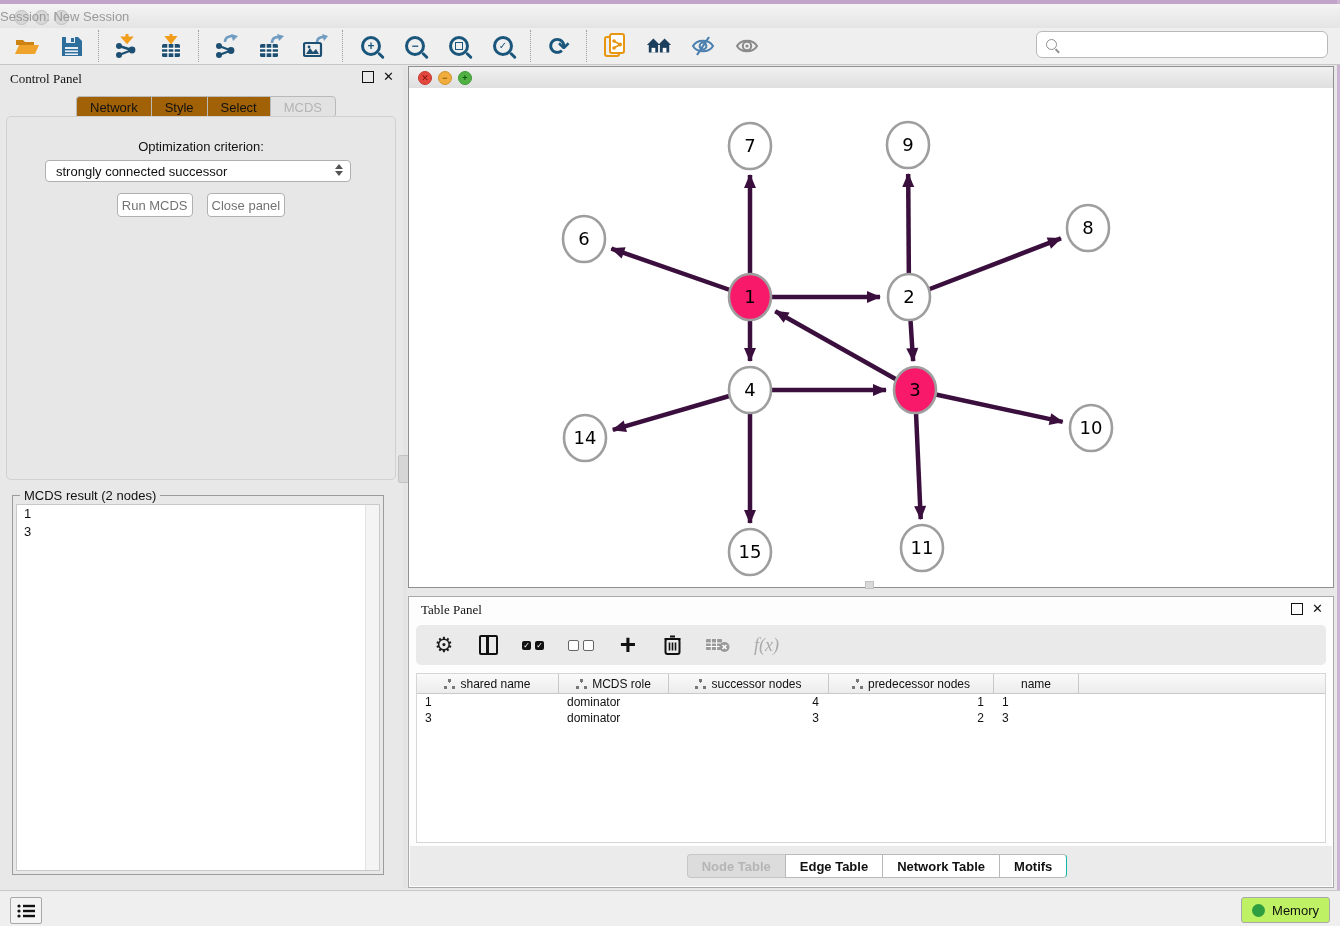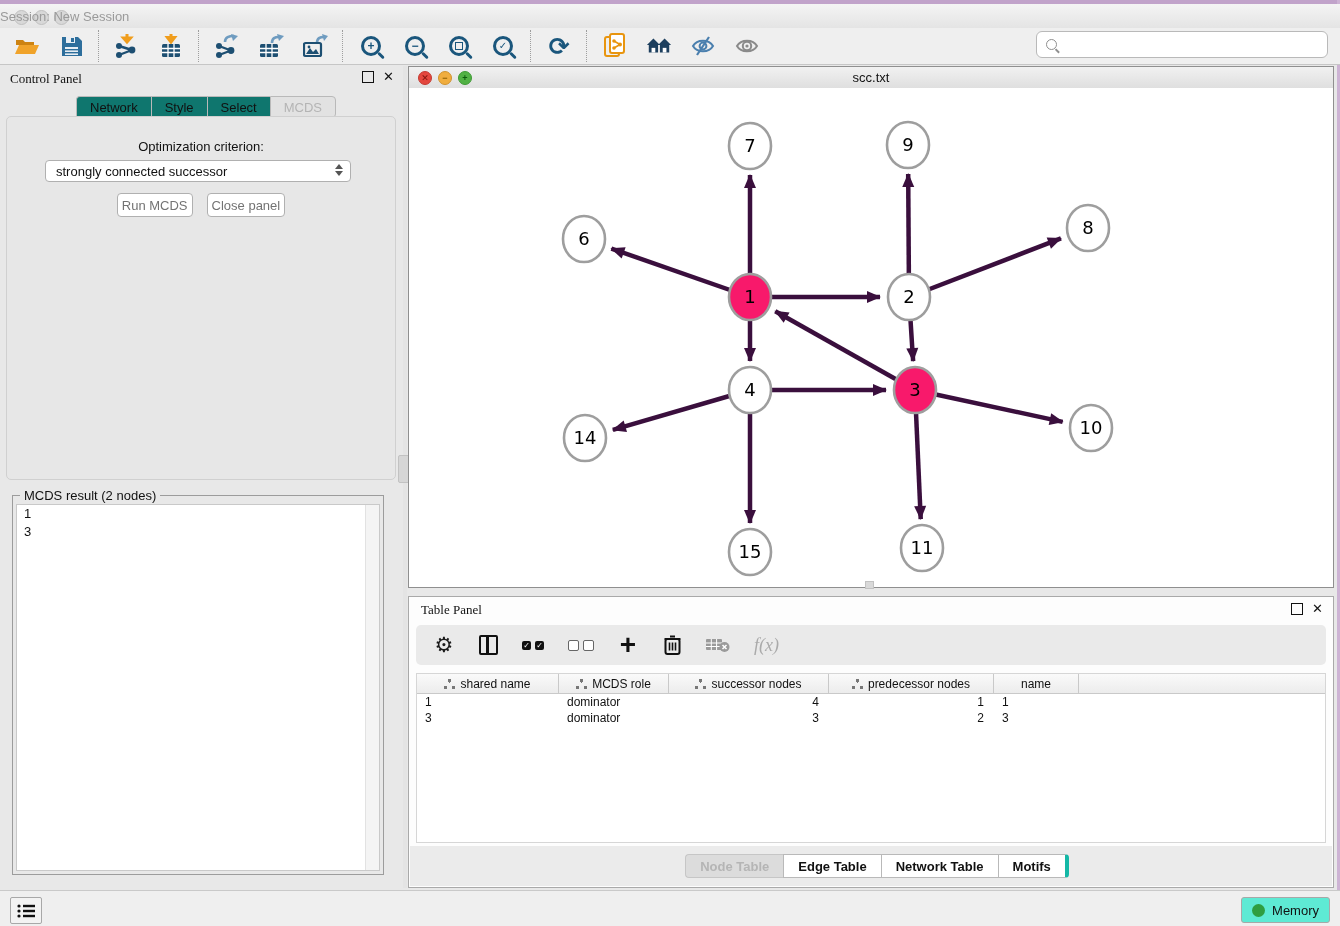--- a/index.html
+++ b/index.html
@@ -31,21 +31,21 @@
   .search-mag::after{content:"";position:absolute;width:5px;height:1.5px;background:#8f8f8f;transform:rotate(45deg);right:-4px;bottom:-2px;}
   .search-input{flex:1;border:none;outline:none;background:transparent;font-size:13px;padding:0 8px;color:#222;}
   
   .control-panel{position:absolute;left:0;top:66px;width:402px;height:822px;}
   .panel-head{position:absolute;left:0;top:0;width:100%;height:26px;}
   .panel-title{position:absolute;left:10px;top:5px;font-size:13px;color:#111;font-family:Liberation Serif, serif;}
   .mini-btns{position:absolute;right:8px;top:5px;display:flex;gap:9px;align-items:center;}
   .mini-max{width:10px;height:10px;border:1.5px solid #111;}
   .mini-close{font-size:13px;font-weight:bold;color:#111;line-height:10px;}
   .cp-tabs{position:absolute;left:76px;top:30px;display:flex;}
-  .tab-btn{height:20px;padding:0 13px;background:#0f766e;border:1px solid #b9b9b9;border-right:none;font-size:13px;color:#111;display:flex;align-items:center;}
+  .tab-btn{height:20px;padding:0 13px;background:#a16207;border:1px solid #b9b9b9;border-right:none;font-size:13px;color:#111;display:flex;align-items:center;}
   .tab-btn:first-child{border-radius:4px 0 0 0;}
   .tab-btn:last-child{border-right:1px solid #b9b9b9;border-radius:0 4px 4px 0;}
   .tab-btn.active{background:#e2e2e2;color:#b4b4b4;}
   .cp-body{position:absolute;left:6px;top:50px;width:388px;height:362px;background:#e7e7e7;border:1px solid #d0d0d0;border-radius:5px;}
   .opt-label{position:absolute;left:0;width:100%;top:22px;text-align:center;font-size:13px;color:#111;}
   .opt-select{position:absolute;left:38px;top:43px;width:306px;height:22px;background:#fff;border:1px solid #b0b0b0;border-radius:4px;display:flex;align-items:center;font-size:13px;color:#111;padding-left:10px;box-sizing:border-box;}
   .combo-arrows{position:absolute;right:7px;top:3px;display:flex;flex-direction:column;gap:2px;}
   .combo-arrows i{width:0;height:0;border-left:4px solid transparent;border-right:4px solid transparent;}
   .combo-arrows .up{border-bottom:5px solid #555;}
   .combo-arrows .dn{border-top:5px solid #555;}
@@ -89,26 +89,26 @@
   .th{display:flex;align-items:center;justify-content:center;gap:5px;font-size:12px;color:#111;border-right:1px solid #c9c9c9;box-sizing:border-box;height:19px;}
   .hdr-icon{position:relative;width:11px;height:10px;flex:0 0 auto;}
   .hdr-icon::before{content:"";position:absolute;top:0;left:4px;width:3px;height:3px;background:#777;box-shadow:0 2px 0 -1px #777;}
   .hdr-icon::after{content:"";position:absolute;bottom:0;left:0;width:3px;height:3px;background:#777;box-shadow:8px 0 0 #777;}
   .tr{display:flex;height:16px;font-size:12px;color:#111;}
   .td{box-sizing:border-box;padding:1px 10px 0 8px;overflow:hidden;white-space:nowrap;}
   .td.r{text-align:right;}
   .tp-tabs-strip{position:absolute;left:1px;right:1px;bottom:1px;height:40px;background:#ebebeb;display:flex;align-items:center;justify-content:center;}
   .tp-tab{height:22px;padding:0 14px;background:#fff;border:1px solid #b9b9b9;border-right:none;font-size:13px;font-weight:bold;color:#111;display:flex;align-items:center;}
   .tp-tab:first-child{border-radius:4px 0 0 4px;margin-left:12px;}
-  .tp-tab:last-child{border-right:4px solid #14b8a6;border-radius:0 4px 4px 0;}
+  .tp-tab:last-child{border-right:1px solid #14b8a6;border-radius:0 4px 4px 0;}
   .tp-tab.active{background:#dcdcdc;color:#b5b5b5;border-color:#c6c6c6;}
   
   .statusbar{position:absolute;left:0;top:890px;width:1340px;height:36px;background:#efefef;border-top:1px solid #c9c9c9;}
   .list-btn{position:absolute;left:10px;top:6px;width:30px;height:25px;background:#f3f3f3;border:1px solid #a8a8a8;border-radius:2px;display:flex;align-items:center;justify-content:center;}
-  .memory-btn{position:absolute;right:10px;top:6px;height:24px;padding:0 10px;background:#5eead4;border:1px solid #a8a8a8;border-radius:3px;display:flex;align-items:center;gap:7px;font-size:13px;color:#111;}
+  .memory-btn{position:absolute;right:10px;top:6px;height:24px;padding:0 10px;background:#bef264;border:1px solid #a8a8a8;border-radius:3px;display:flex;align-items:center;gap:7px;font-size:13px;color:#111;}
   .mem-dot{width:13px;height:13px;border-radius:50%;background:#2f9e41;}
 </style>
 </head>
 <body>
 
 <div class="purple-top"></div>
 <div class="purple-right"></div>
 
 <div class="titlebar">
   <div class="traffic" style="left:14px"></div>
@@ -296,21 +296,20 @@
 </div>
 
 <div class="v-divider"></div>
 <div class="v-grip"></div>
 
 <div class="net-window">
   <div class="net-titlebar">
     <span class="tl red">✕</span>
     <span class="tl yellow">−</span>
     <span class="tl green">+</span>
-    <span class="net-title">scc.txt</span>
   </div>
   <div class="net-canvas">
     <svg id="graph-svg" width="924" height="500" viewBox="0 0 924 500">
         <defs>
           <marker id="arrow" viewBox="0 0 16 14" refX="14" refY="7" markerWidth="16" markerHeight="14" orient="auto" markerUnits="userSpaceOnUse">
             <path d="M1 1 L15 7 L1 13 Z" fill="#3a0f3d"></path>
           </marker>
         </defs>
         <line x1="341" y1="209" x2="341" y2="87" stroke="#3a0f3d" stroke-width="4.5" marker-end="url(#arrow)"></line>
         <line x1="341" y1="209" x2="202.37703072149142" y2="160.56546856534038" stroke="#3a0f3d" stroke-width="4.5" marker-end="url(#arrow)"></line>

